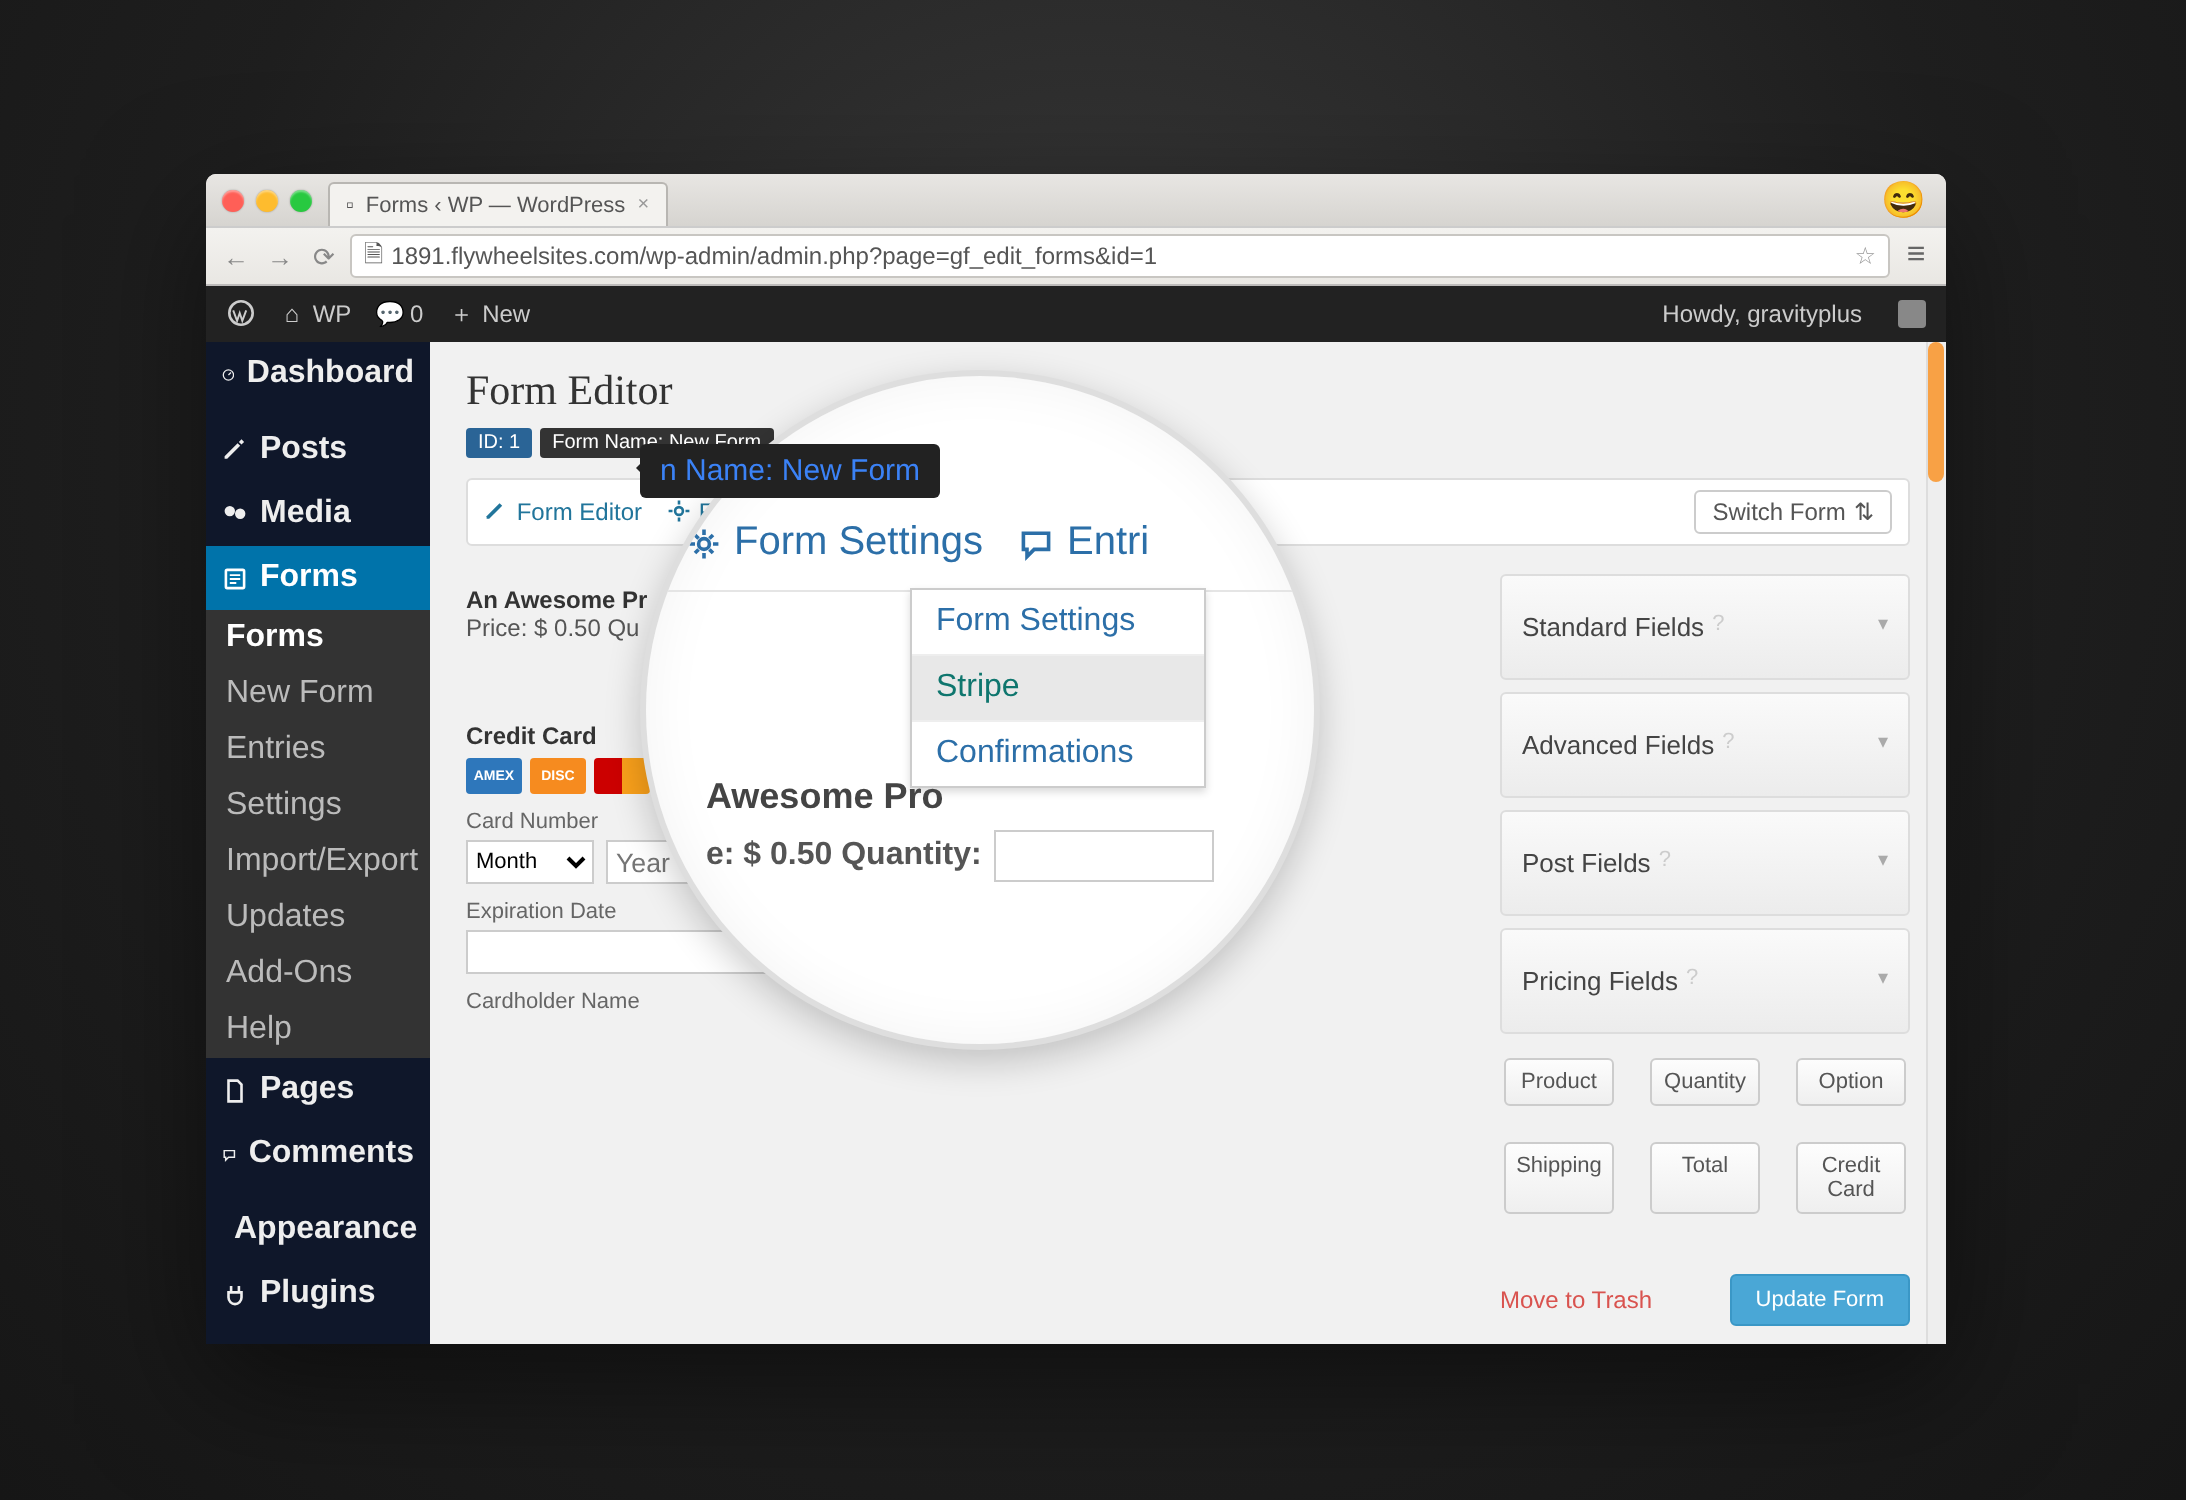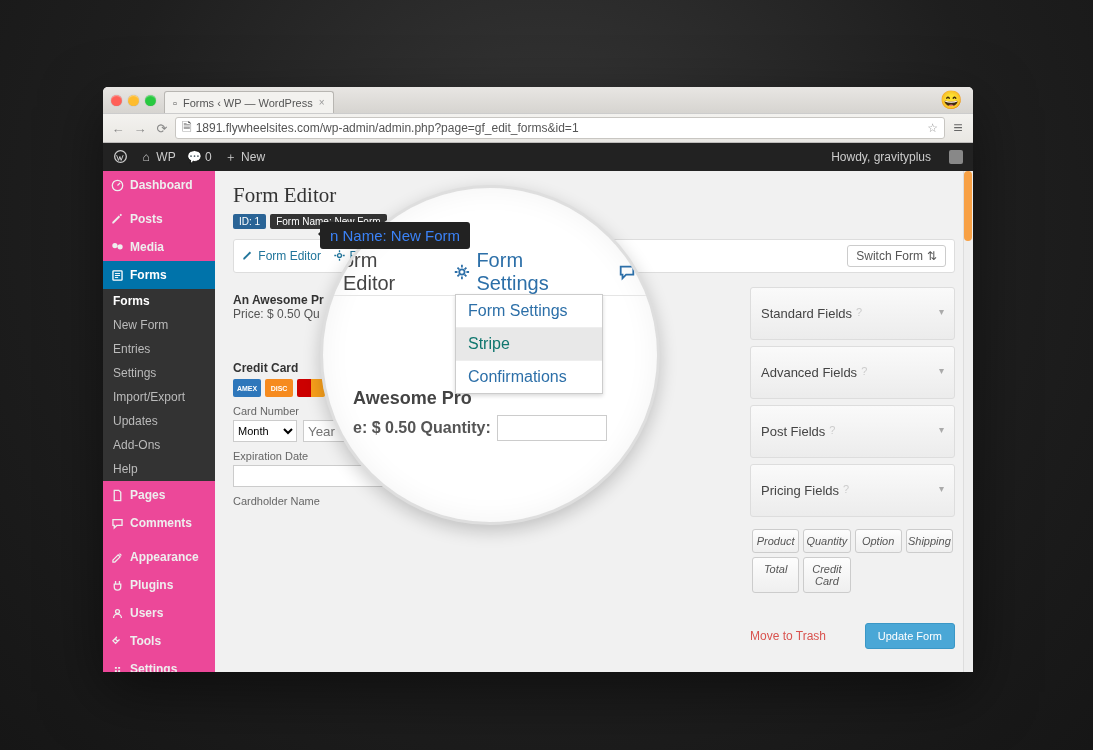--- a/index.html
+++ b/index.html
@@ -23,21 +23,21 @@
 .menu-ic{width:18px;text-align:center;color:#666;}
 
 
 .adminbar{height:28px;background:#222;color:#ccc;display:flex;align-items:center;font-size:12px;padding:0 10px;gap:12px;}
 .adminbar .spacer{flex:1;}
 .ab-ic{display:inline-block;width:14px;text-align:center;}
 
 .wp-body{display:flex;height:calc(100% - 84px);}
 
 
-.sidebar{width:112px;background:#ec4899;color:#ccc;font-size:12px;overflow:hidden;}
+.sidebar{width:112px;background:#0f172a;color:#ccc;font-size:16px;overflow:hidden;}
 .menu-item{display:flex;align-items:center;gap:6px;padding:7px 8px;color:#eee;cursor:pointer;}
 .menu-item.group{font-weight:bold;}
 .menu-item.active{background:#0073aa;color:#fff;}
 .menu-sep{height:6px;}
 .submenu{background:#333;}
 .submenu .menu-item{padding:5px 10px;color:#bbb;font-weight:normal;}
 .submenu .menu-item.sub-active{color:#fff;font-weight:bold;}
 
 
 .content{flex:1;background:#f1f1f1;padding:12px 18px;position:relative;overflow:hidden;}
@@ -55,21 +55,21 @@
 .form-col input[type=text]{border:1px solid #ccc;height:22px;padding:0 4px;background:#fff;}
 .form-col select{border:1px solid #ccc;height:22px;background:#fff;font-size:11px;}
 .cc-row{display:flex;gap:4px;margin-top:4px;}
 .cc{width:28px;height:18px;border-radius:2px;display:flex;align-items:center;justify-content:center;font-size:7px;font-weight:bold;color:#fff;}
 .cc.amex{background:#2e77bb}.cc.disc{background:#f68b1f}.cc.mc{background:linear-gradient(90deg,#cc0000 50%,#f9a01b 50%)}
 
 .fields-col{width:205px;}
 .field-group{background:linear-gradient(#fafafa,#ececec);border:1px solid #ddd;border-radius:3px;padding:18px 10px;margin-bottom:6px;font-family:Georgia,serif;font-size:13px;color:#444;display:flex;}
 .field-group .q{color:#ccc;margin-left:4px;font-size:11px;}
 .field-group .chev{margin-left:auto;color:#aaa;font-size:10px;}
-.field-btns{display:grid;grid-template-columns:1fr 1fr 1fr 1fr;gap:4px;padding:6px 2px 10px;font-style:italic;}
+.field-btns{display:grid;grid-template-columns:1fr 1fr 1fr;gap:18px;padding:6px 2px 10px;}
 .field-btn{background:linear-gradient(#fdfdfd,#efefef);border:1px solid #ccc;border-radius:3px;font-size:11px;padding:5px 0;text-align:center;color:#555;}
 
 .footer-actions{display:flex;align-items:center;margin-top:20px;}
 .trash{color:#d9534f;font-size:12px;}
 .update{margin-left:auto;background:#4aa7d6;border:1px solid #3a97c6;color:#fff;padding:6px 12px;border-radius:3px;font-size:11px;}
 
 
 .lens{position:absolute;left:320px;top:185px;width:340px;height:340px;border-radius:50%;border:3px solid rgba(200,200,200,.6);background:#fff;box-shadow:0 6px 18px rgba(0,0,0,.2), inset 0 0 30px rgba(0,0,0,.05);overflow:hidden;}
 .lens-inner{position:absolute;left:-20px;top:60px;width:380px;}
 .lens-tabs{display:flex;gap:18px;font-size:20px;color:#2c6fa8;height:48px;align-items:center;padding-left:40px;border-bottom:1px solid #e5e5e5;}
@@ -304,21 +304,20 @@
       </div>
     </div>
   </div>
 </div>
 
 <div class="tooltip-dark">n Name: New Form</div>
 
 <div class="lens">
   <div class="lens-inner">
     <div class="lens-tabs">
-      <span class="fe">orm Editor</span>
       <span>
           <svg class="ic" style="width:18px;height:18px;color:#2c6fa8" viewBox="0 0 20 20">
             <circle cx="10" cy="10" r="3" fill="none" stroke="currentColor" stroke-width="2"></circle>
             <path d="M10 2v3M10 15v3M2 10h3M15 10h3M5 5l2 2M13 13l2 2M15 5l-2 2M5 15l2-2" stroke="currentColor" stroke-width="2"></path>
           </svg>
           <span>Form Settings</span>
         </span>
       <span>
           <svg class="ic" style="width:18px;height:18px;color:#2c6fa8" viewBox="0 0 20 20">
             <path d="M3 4h14v9H9l-4 4v-4H3z" fill="none" stroke="currentColor" stroke-width="2"></path>

